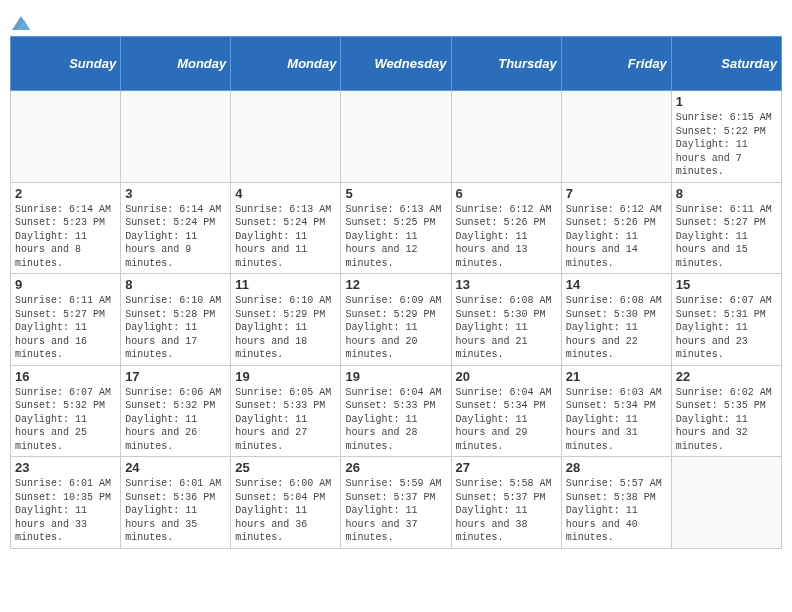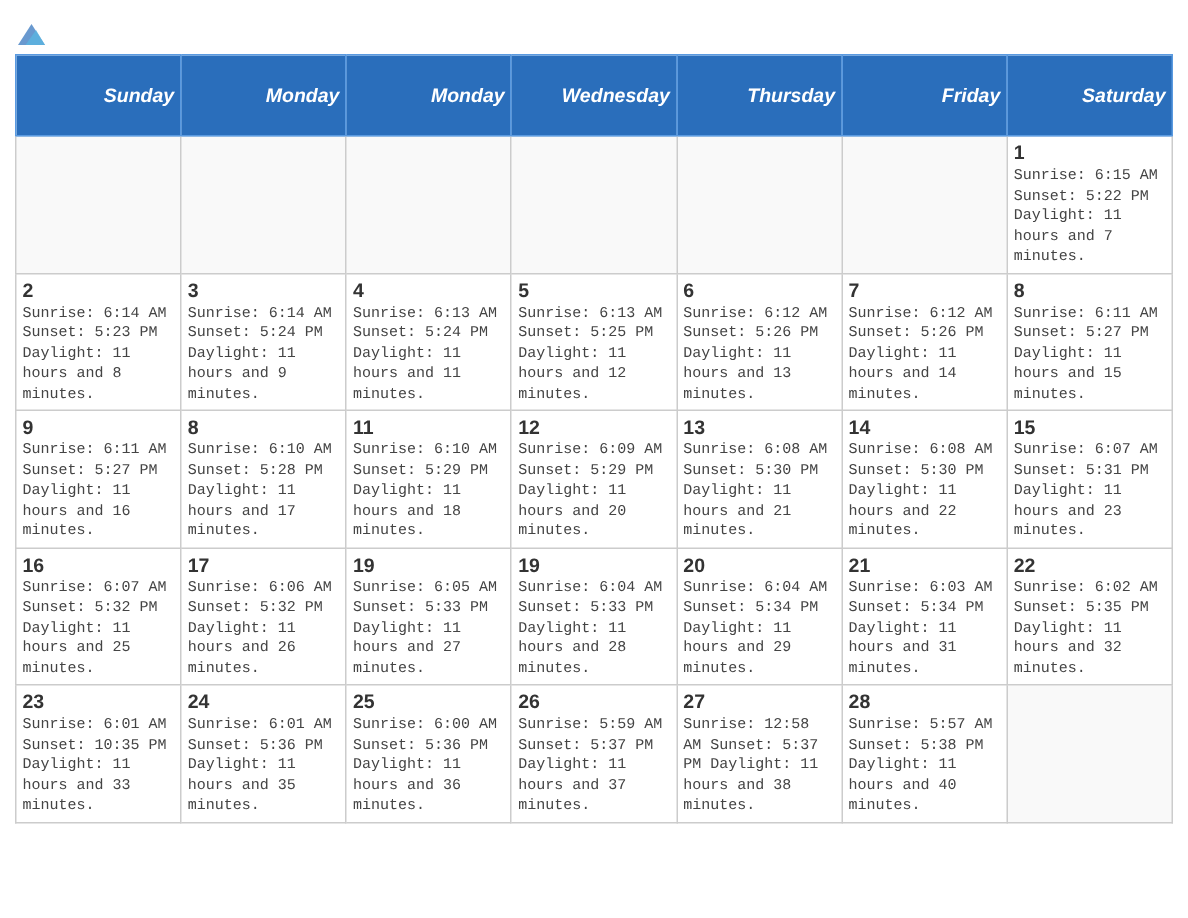--- a/index.html
+++ b/index.html
@@ -286,32 +286,32 @@
         </td>
         <td>
           <span class="day-num">24</span>
           <div class="day-info">Sunrise: 6:01 AM
 Sunset: 5:36 PM
 Daylight: 11 hours and 35 minutes.</div>
         </td>
         <td>
           <span class="day-num">25</span>
           <div class="day-info">Sunrise: 6:00 AM
-Sunset: 5:36 PM
+Sunset: 5:04 PM
 Daylight: 11 hours and 36 minutes.</div>
         </td>
         <td>
           <span class="day-num">26</span>
           <div class="day-info">Sunrise: 5:59 AM
 Sunset: 5:37 PM
 Daylight: 11 hours and 37 minutes.</div>
         </td>
         <td>
           <span class="day-num">27</span>
-          <div class="day-info">Sunrise: 12:58 AM
+          <div class="day-info">Sunrise: 5:58 AM
 Sunset: 5:37 PM
 Daylight: 11 hours and 38 minutes.</div>
         </td>
         <td>
           <span class="day-num">28</span>
           <div class="day-info">Sunrise: 5:57 AM
 Sunset: 5:38 PM
 Daylight: 11 hours and 40 minutes.</div>
         </td>
         <td class="empty"></td>

